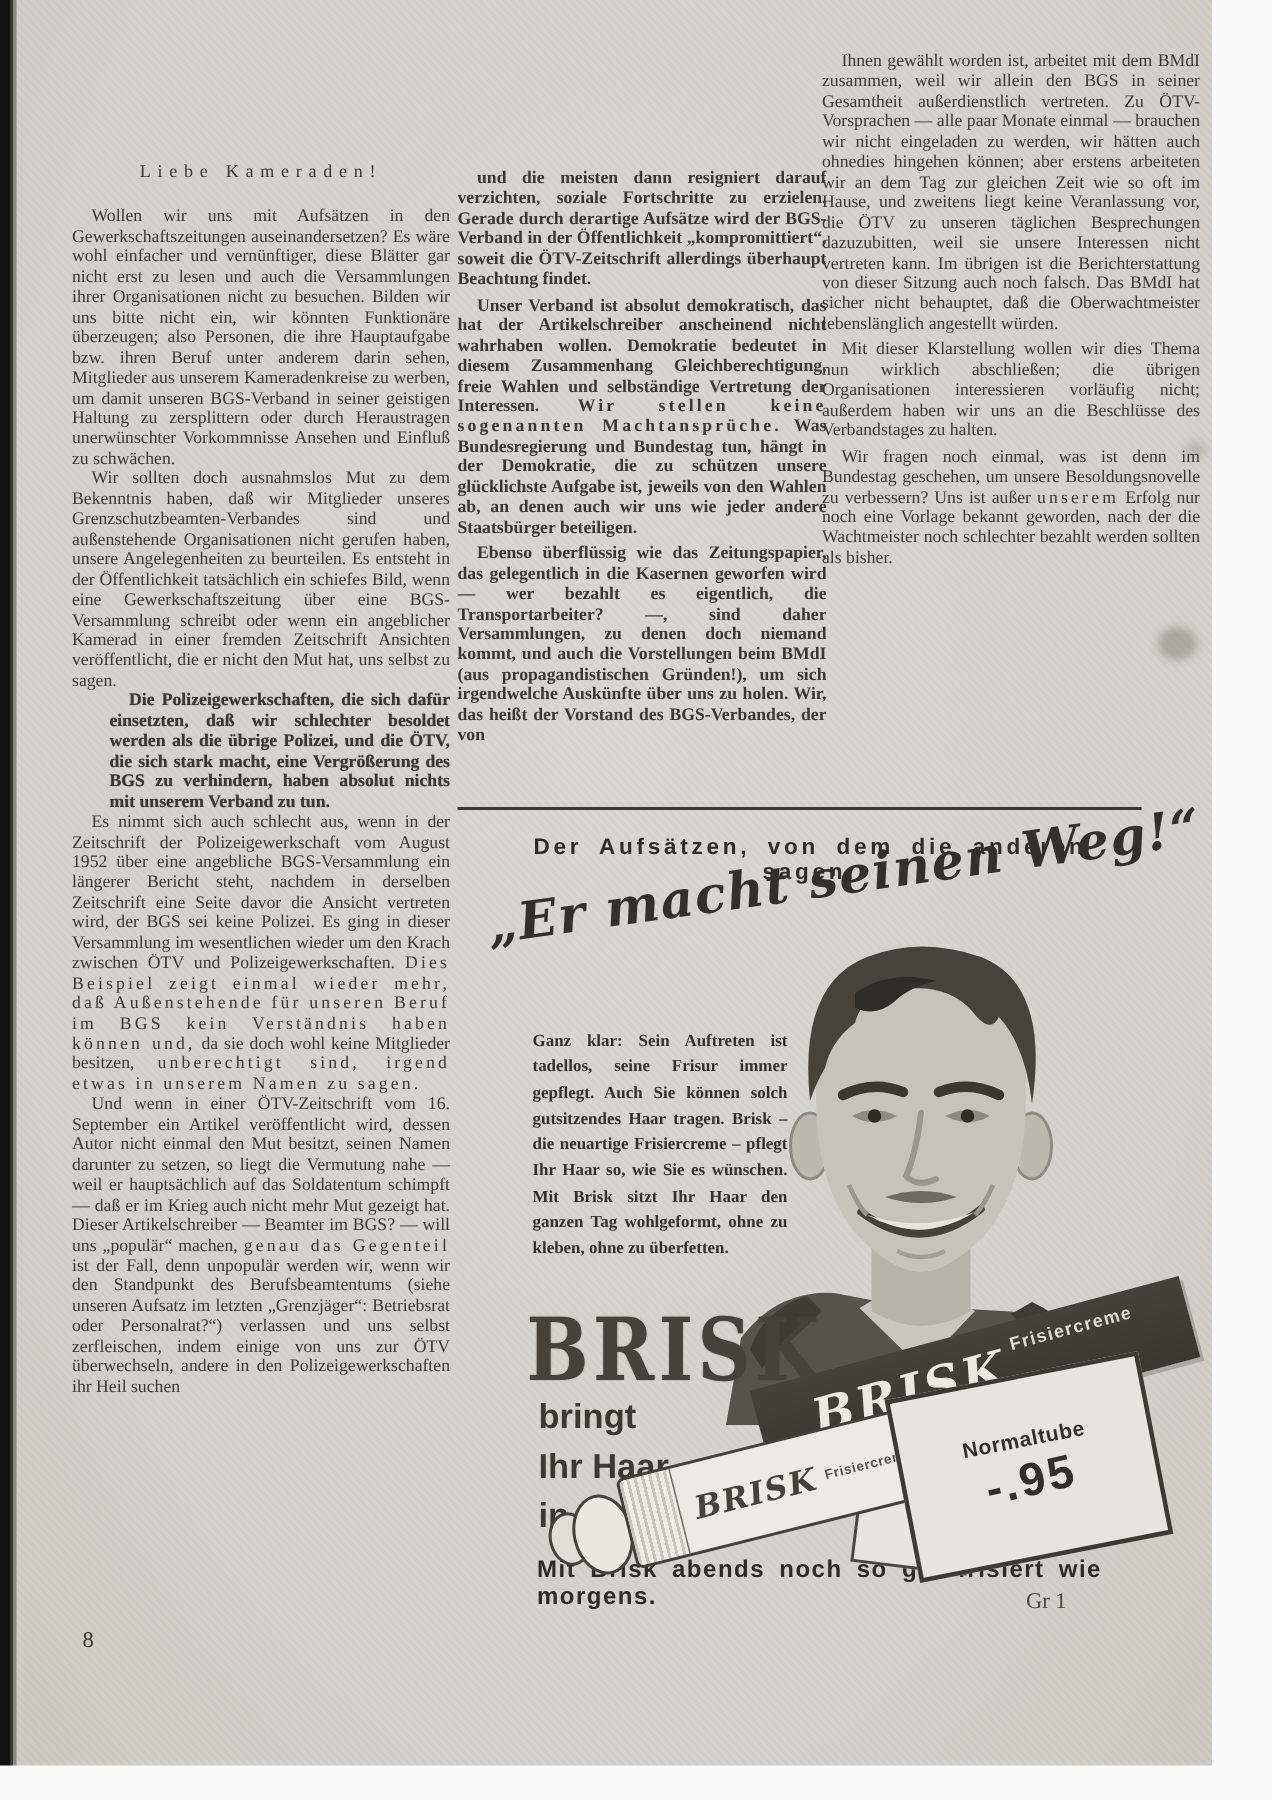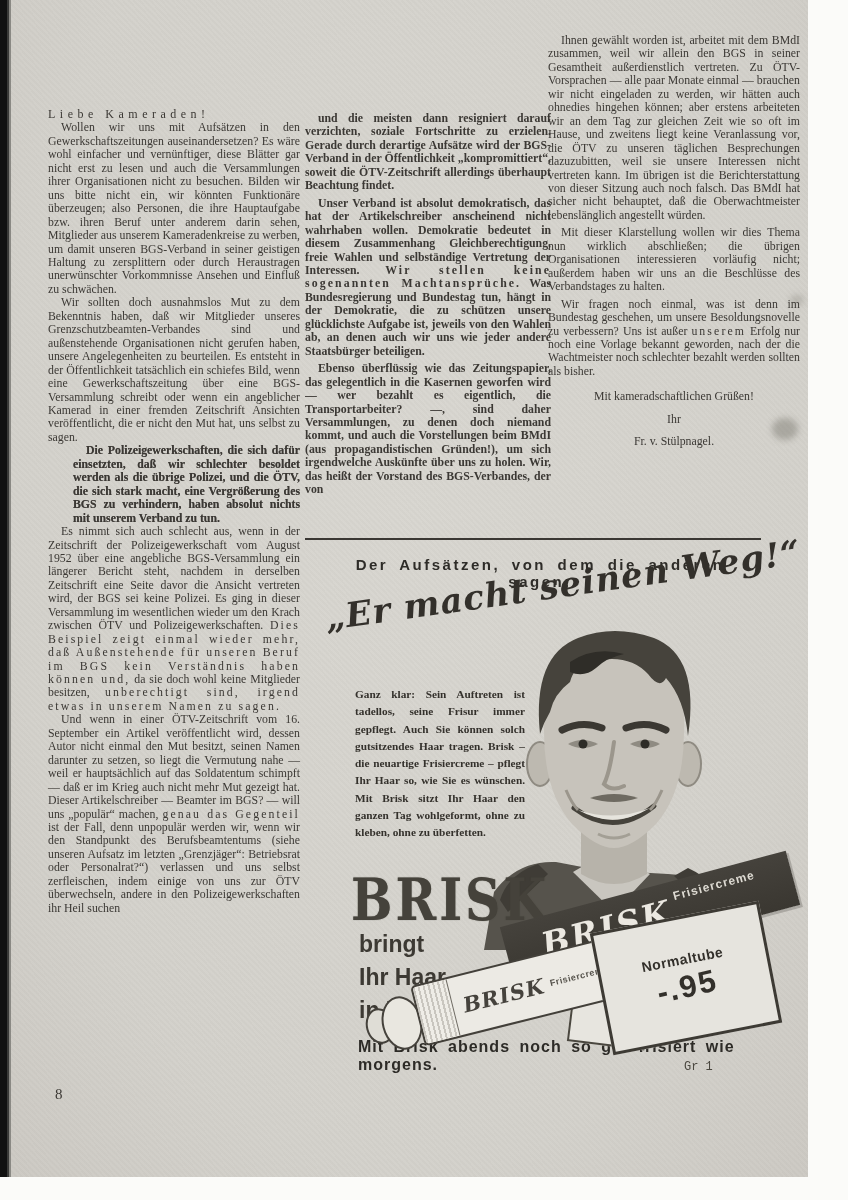--- a/index.html
+++ b/index.html
@@ -40,21 +40,21 @@
     hyphens:auto;-webkit-hyphens:auto;
   }
   .col p{margin:0;text-indent:13px;}
   .col.gap p + p{margin-top:4px;}
   .col p.bold{font-weight:700;text-shadow:0 0 .6px rgba(59,56,52,.7);margin-left:25px;}
   .sperr{letter-spacing:2.1px;}
   .col1{left:38px;top:108px;width:252px;}
   .col2{left:295px;top:112px;width:246px;height:424px;overflow:hidden;font-weight:bold;}
   .col3{left:538px;top:34px;width:252px;}
   .salutation{
-    text-align:left;letter-spacing:4.5px;font-size:12px;margin-bottom:0;color:#3b3834;
+    text-align:center;letter-spacing:4.5px;font-size:12px;margin-bottom:16px;color:#3b3834;
   }
   .closing{margin-top:12px;text-align:center;text-indent:0;}
   .closing div{margin-top:9px;}
   .divider{
     position:absolute;left:295px;top:538px;width:456px;height:2px;background:#3a3733;
   }
 
   
   .ad-kicker{
     position:absolute;left:318px;top:556px;width:424px;text-align:center;
@@ -147,21 +147,21 @@
     font-size:31px;color:#33302b;letter-spacing:2px;margin-top:2px;
     transform:rotate(-2deg);
   }
   .ad-footer{
     position:absolute;left:348px;top:1038px;
     font-family:"Liberation Sans", sans-serif;font-weight:700;
     font-size:16px;letter-spacing:1px;word-spacing:4px;color:#2d2b27;
   }
   .ad-code{
     position:absolute;left:674px;top:1060px;
-    font-family:Liberation Mono, monospace;font-size:12px;color:#4a473f;
+    font-family:Liberation Serif, serif;font-size:15px;color:#4a473f;
   }
   .page-number{
     position:absolute;left:45px;top:1086px;font-size:15px;color:#3b3834;
   }
 </style>
 </head>
 <body>
 
 <div class="paper">
 
@@ -181,25 +181,20 @@
   <div class="col col2 gap">
       <p class="para"><span>und die meisten dann resigniert darauf verzichten, soziale Fortschritte zu erzielen. Gerade durch derartige Aufsätze wird der BGS-Verband in der Öffentlichkeit „kompromittiert“, soweit die ÖTV-Zeitschrift allerdings überhaupt Beachtung findet.</span></p>
       <p class="para"><span>Unser Verband ist absolut demokratisch, das hat der Artikelschreiber anscheinend nicht wahrhaben wollen. Demokratie bedeutet in diesem Zusammenhang Gleichberechtigung, freie Wahlen und selbständige Vertretung der Interessen. </span><span class="sperr">Wir stellen keine sogenannten Machtansprüche.</span><span> Was Bundesregierung und Bundestag tun, hängt in der Demokratie, die zu schützen unsere glücklichste Aufgabe ist, jeweils von den Wahlen ab, an denen auch wir uns wie jeder andere Staatsbürger beteiligen.</span></p>
       <p class="para"><span>Ebenso überflüssig wie das Zeitungspapier, das gelegentlich in die Kasernen geworfen wird — wer bezahlt es eigentlich, die Transportarbeiter? —, sind daher Versammlungen, zu denen doch niemand kommt, und auch die Vorstellungen beim BMdI (aus propagandistischen Gründen!), um sich irgendwelche Auskünfte über uns zu holen. Wir, das heißt der Vorstand des BGS-Verbandes, der von</span></p>
     </div>
 
   <div class="col col3 gap">
     <p class="para"><span>Ihnen gewählt worden ist, arbeitet mit dem BMdI zusammen, weil wir allein den BGS in seiner Gesamtheit außerdienstlich vertreten. Zu ÖTV-Vorsprachen — alle paar Monate einmal — brauchen wir nicht eingeladen zu werden, wir hätten auch ohnedies hingehen können; aber erstens arbeiteten wir an dem Tag zur gleichen Zeit wie so oft im Hause, und zweitens liegt keine Veranlassung vor, die ÖTV zu unseren täglichen Besprechungen dazuzubitten, weil sie unsere Interessen nicht vertreten kann. Im übrigen ist die Berichterstattung von dieser Sitzung auch noch falsch. Das BMdI hat sicher nicht behauptet, daß die Oberwachtmeister lebenslänglich angestellt würden.</span></p>
       <p class="para"><span>Mit dieser Klarstellung wollen wir dies Thema nun wirklich abschließen; die übrigen Organisationen interessieren vorläufig nicht; außerdem haben wir uns an die Beschlüsse des Verbandstages zu halten.</span></p>
       <p class="para"><span>Wir fragen noch einmal, was ist denn im Bundestag geschehen, um unsere Besoldungsnovelle zu verbessern? Uns ist außer </span><span class="sperr">unserem</span><span> Erfolg nur noch eine Vorlage bekannt geworden, nach der die Wachtmeister noch schlechter bezahlt werden sollten als bisher.</span></p>
-      <div class="closing">
-        <div>Mit kameradschaftlichen Grüßen!</div>
-        <div>Ihr</div>
-        <div>Fr. v. Stülpnagel.</div>
-      </div>
   </div>
 
   <div class="divider"></div>
 
   <div class="ad-kicker">Der Aufsätzen, von dem die anderen sagen:</div>
   <div class="ad-headline">„Er macht seinen Weg!“</div>
 
   <svg class="portrait" viewBox="0 0 272 338">
 
     <path d="M6,338 L16,280 Q40,248 78,250 L120,258 L190,262 Q240,264 262,300 L270,338 Z" fill="#56534c"></path>

